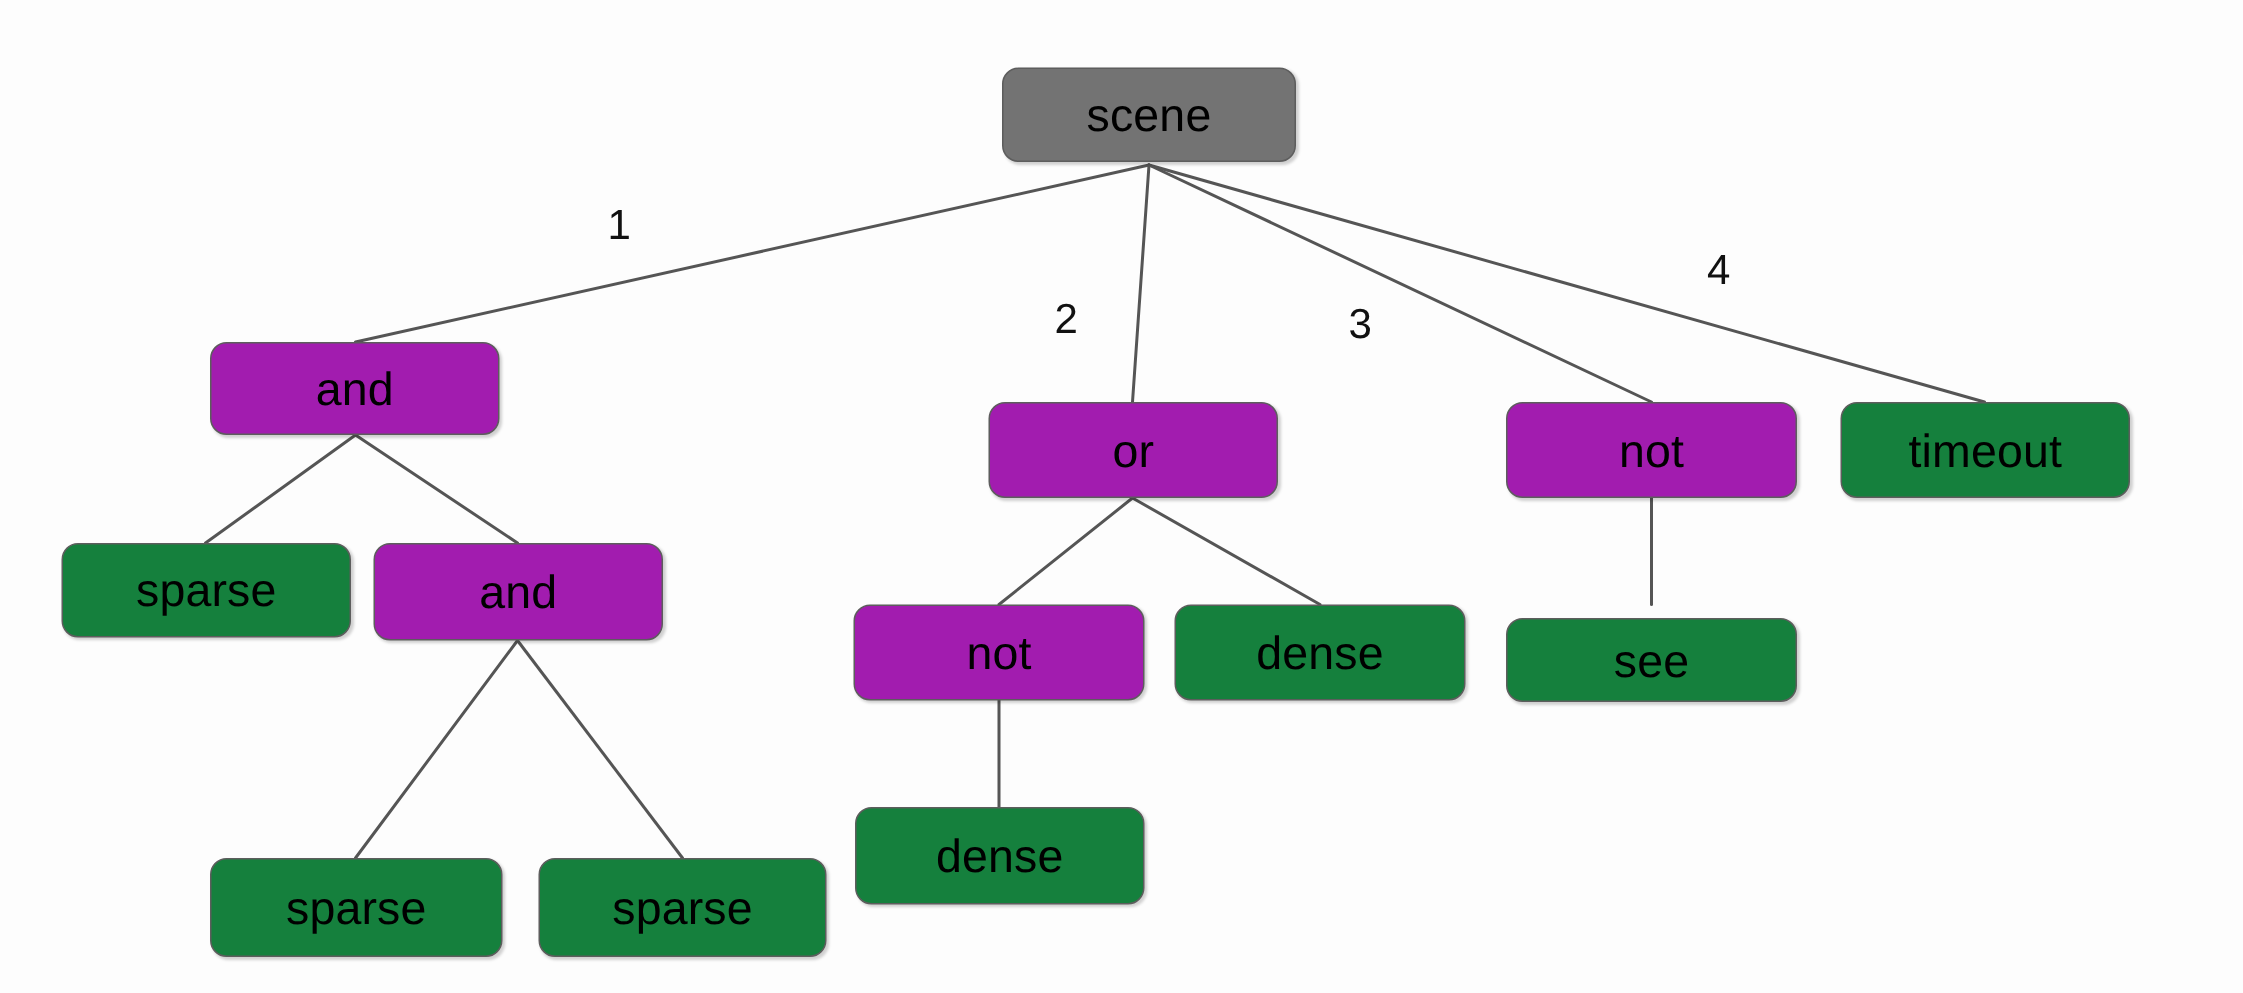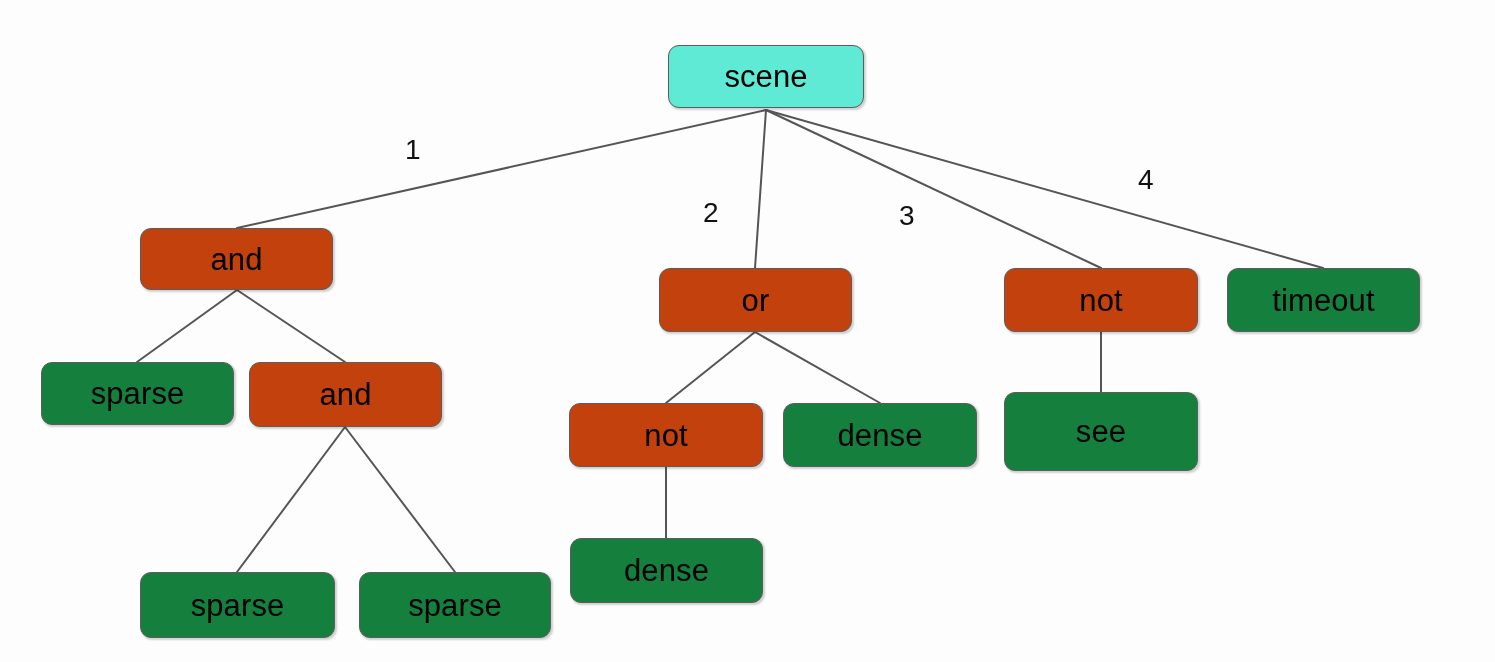--- a/index.html
+++ b/index.html
@@ -32,22 +32,22 @@
     align-items: center;
     justify-content: center;
     border: 1.6px solid #5d5d5d;
     border-radius: 11px;
     font-size: 31px;
     color: #000000;
     line-height: 1;
     letter-spacing: 0.1px;
     box-shadow: 1.5px 1.5px 2px rgba(0,0,0,0.18);
   }
-  .node-root   { background: #5eead4; }
-  .node-op     { background: #c2410c; }
+  .node-root   { background: #737373; }
+  .node-op     { background: #a21caf; }
   .node-leaf   { background: #15803d; }
   .edge-label {
     position: absolute;
     font-size: 28px;
     color: #111111;
     line-height: 1;
     white-space: nowrap;
   }
 </style>
 </head>
@@ -89,21 +89,21 @@
       </div>
       <div class="node node-op" style="left: 249px; top: 362px; width: 193px; height: 65px;">
         <span>and</span>
       </div>
       <div class="node node-op" style="left: 569px; top: 403px; width: 194px; height: 64px;">
         <span>not</span>
       </div>
       <div class="node node-leaf" style="left: 783px; top: 403px; width: 194px; height: 64px;">
         <span>dense</span>
       </div>
-      <div class="node node-leaf" style="left: 1004px; top: 392px; width: 194px; height: 79px;">
+      <div class="node node-leaf" style="left: 1004px; top: 412px; width: 194px; height: 56px;">
         <span>see</span>
       </div>
       <div class="node node-leaf" style="left: 570px; top: 538px; width: 193px; height: 65px;">
         <span>dense</span>
       </div>
       <div class="node node-leaf" style="left: 140px; top: 572px; width: 195px; height: 66px;">
         <span>sparse</span>
       </div>
       <div class="node node-leaf" style="left: 359px; top: 572px; width: 192px; height: 66px;">
         <span>sparse</span>

